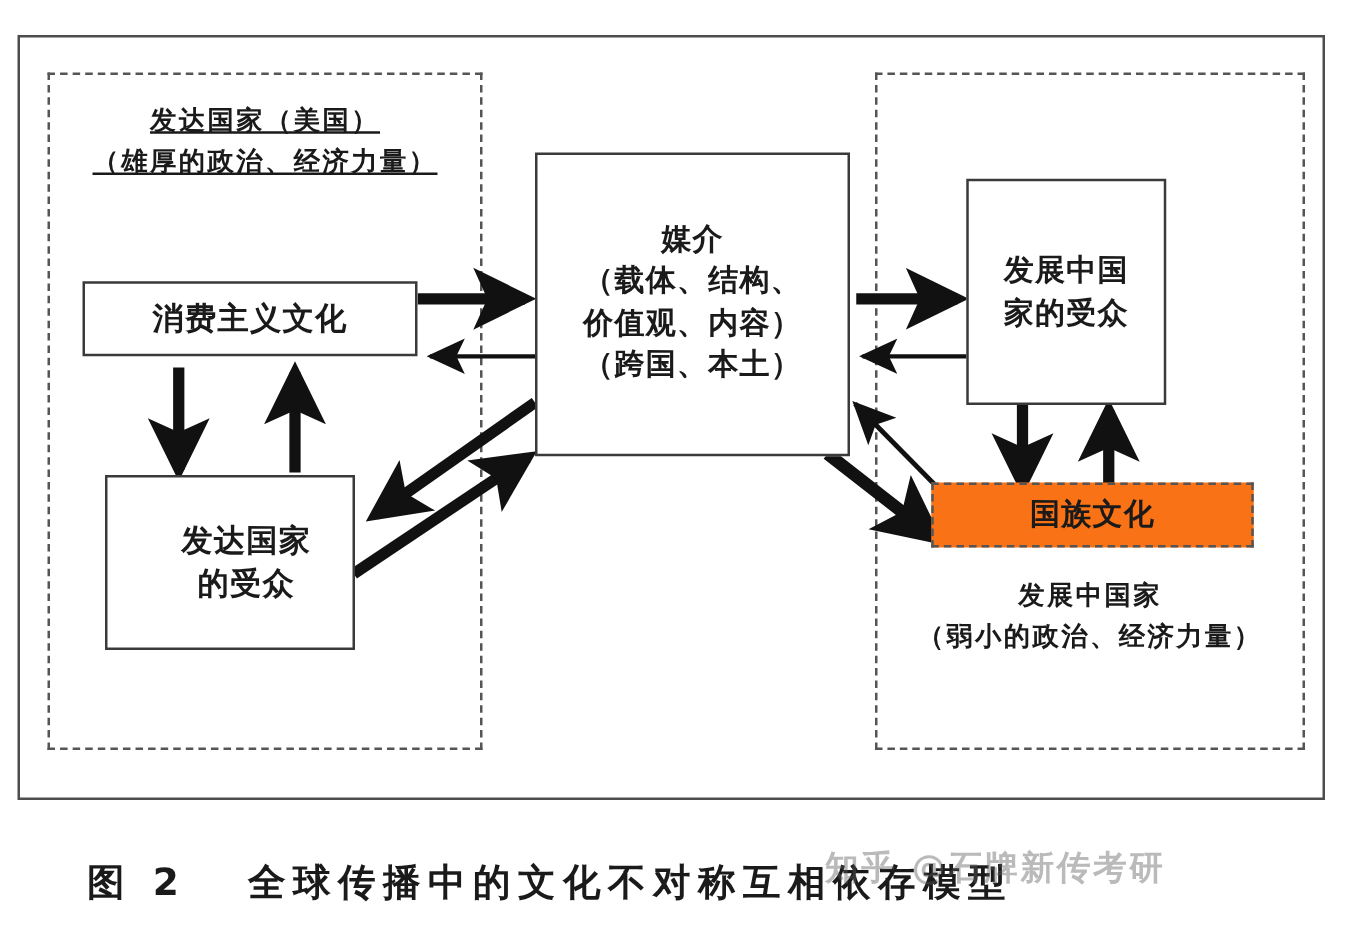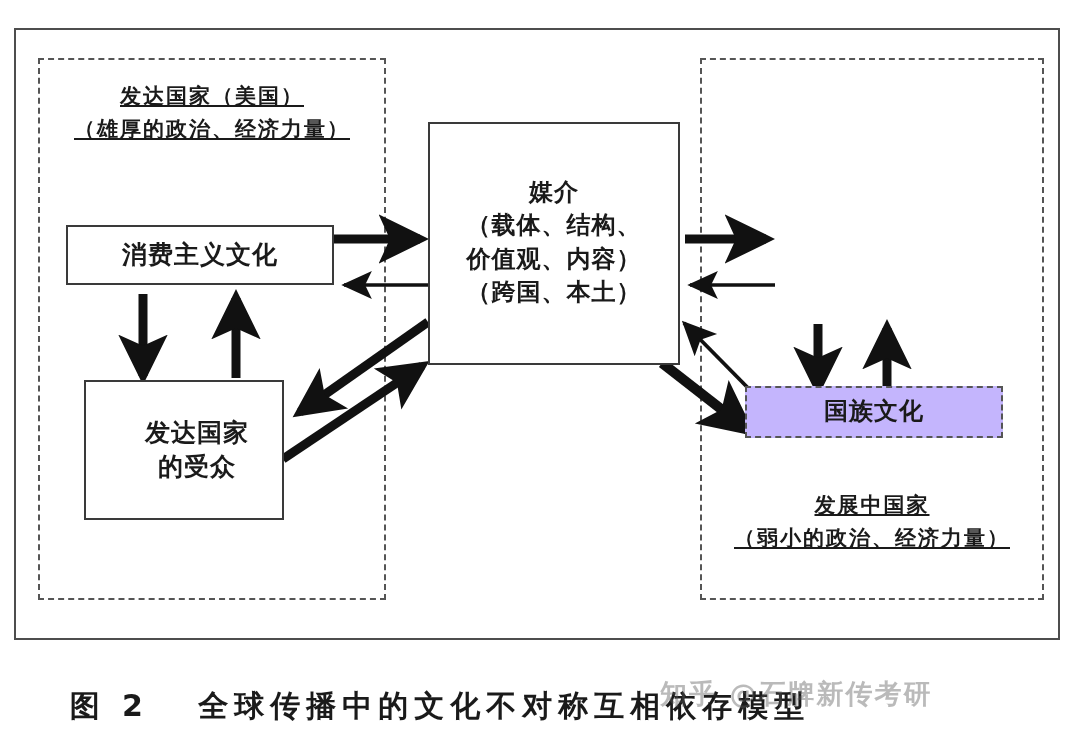--- a/index.html
+++ b/index.html
@@ -30,21 +30,21 @@
   .box{
     position:absolute;box-sizing:border-box;
     border:2px solid #3a3a3a;background:#ffffff;
     display:flex;align-items:center;justify-content:center;
     text-align:center;line-height:1.38;
     font-weight:700;letter-spacing:1px;
     z-index:6;
   }
   .box-dashed{
     position:absolute;box-sizing:border-box;
-    border:2px dashed #555;background:#c4b5fd;
+    border:2px dashed #555;background:#f97316;
     display:flex;align-items:center;justify-content:center;
     text-align:center;line-height:1.38;
     font-weight:700;letter-spacing:1px;
     z-index:6;
   }
 
   .region-label{
     position:absolute;text-align:center;
     font-weight:700;letter-spacing:2px;line-height:1.55;
     font-size:21px;z-index:5;white-space:pre-line;
@@ -71,21 +71,21 @@
 
   <div class="outer-frame"></div>
 
   <div class="region-dashed" style="left:38px;top:58px;width:348px;height:542px;"></div>
 
   <div class="region-dashdot" style="left:700px;top:58px;width:344px;height:542px;"></div>
 
   <div class="region-label" style="left:38px;top:80px;width:348px;text-decoration:underline;">发达国家（美国）
 （雄厚的政治、经济力量）</div>
 
-  <div class="region-label" style="left:694px;top:489px;width:356px;text-decoration:underline;">发展中国家
+  <div class="region-label" style="left:694px;top:460px;width:356px;">发展中国家
 （弱小的政治、经济力量）</div>
 
   <svg class="arrows" viewBox="0 0 1080 746">
     <defs>
       <marker id="head-thick" markerWidth="6.2" markerHeight="6.2" refX="4.6" refY="3.1" orient="auto" markerUnits="strokeWidth">
         <path d="M0,0.35 L5.6,3.1 L0,5.85 L1.25,3.1 Z" fill="#111111"></path>
       </marker>
       <marker id="head-thin" markerWidth="9.5" markerHeight="9.5" refX="8.2" refY="4.75" orient="auto" markerUnits="strokeWidth">
         <path d="M0,0.6 L9,4.75 L0,8.9 L2,4.75 Z" fill="#111111"></path>
       </marker>
@@ -125,20 +125,24 @@
 的受众</span>
   </div>
 
   <div class="box" style="left:428px;top:122px;width:252px;height:243px;font-size:24px;white-space:pre-line;font-family:Liberation Mono, monospace;">
     <span>媒介
 （载体、结构、
 价值观、内容）
 （跨国、本土）</span>
   </div>
 
+  <div class="box" style="left:773px;top:143px;width:160px;height:181px;font-size:24px;white-space:pre-line;">
+    <span>发展中国
+家的受众</span>
+  </div>
 
   <div class="box-dashed" style="left:745px;top:386px;width:258px;height:52px;font-size:24px;">
     <span>国族文化</span>
   </div>
 
   <div class="caption">图 2   全球传播中的文化不对称互相依存模型</div>
 
   <div class="watermark">知乎 @石牌新传考研</div>
 
 </div>

